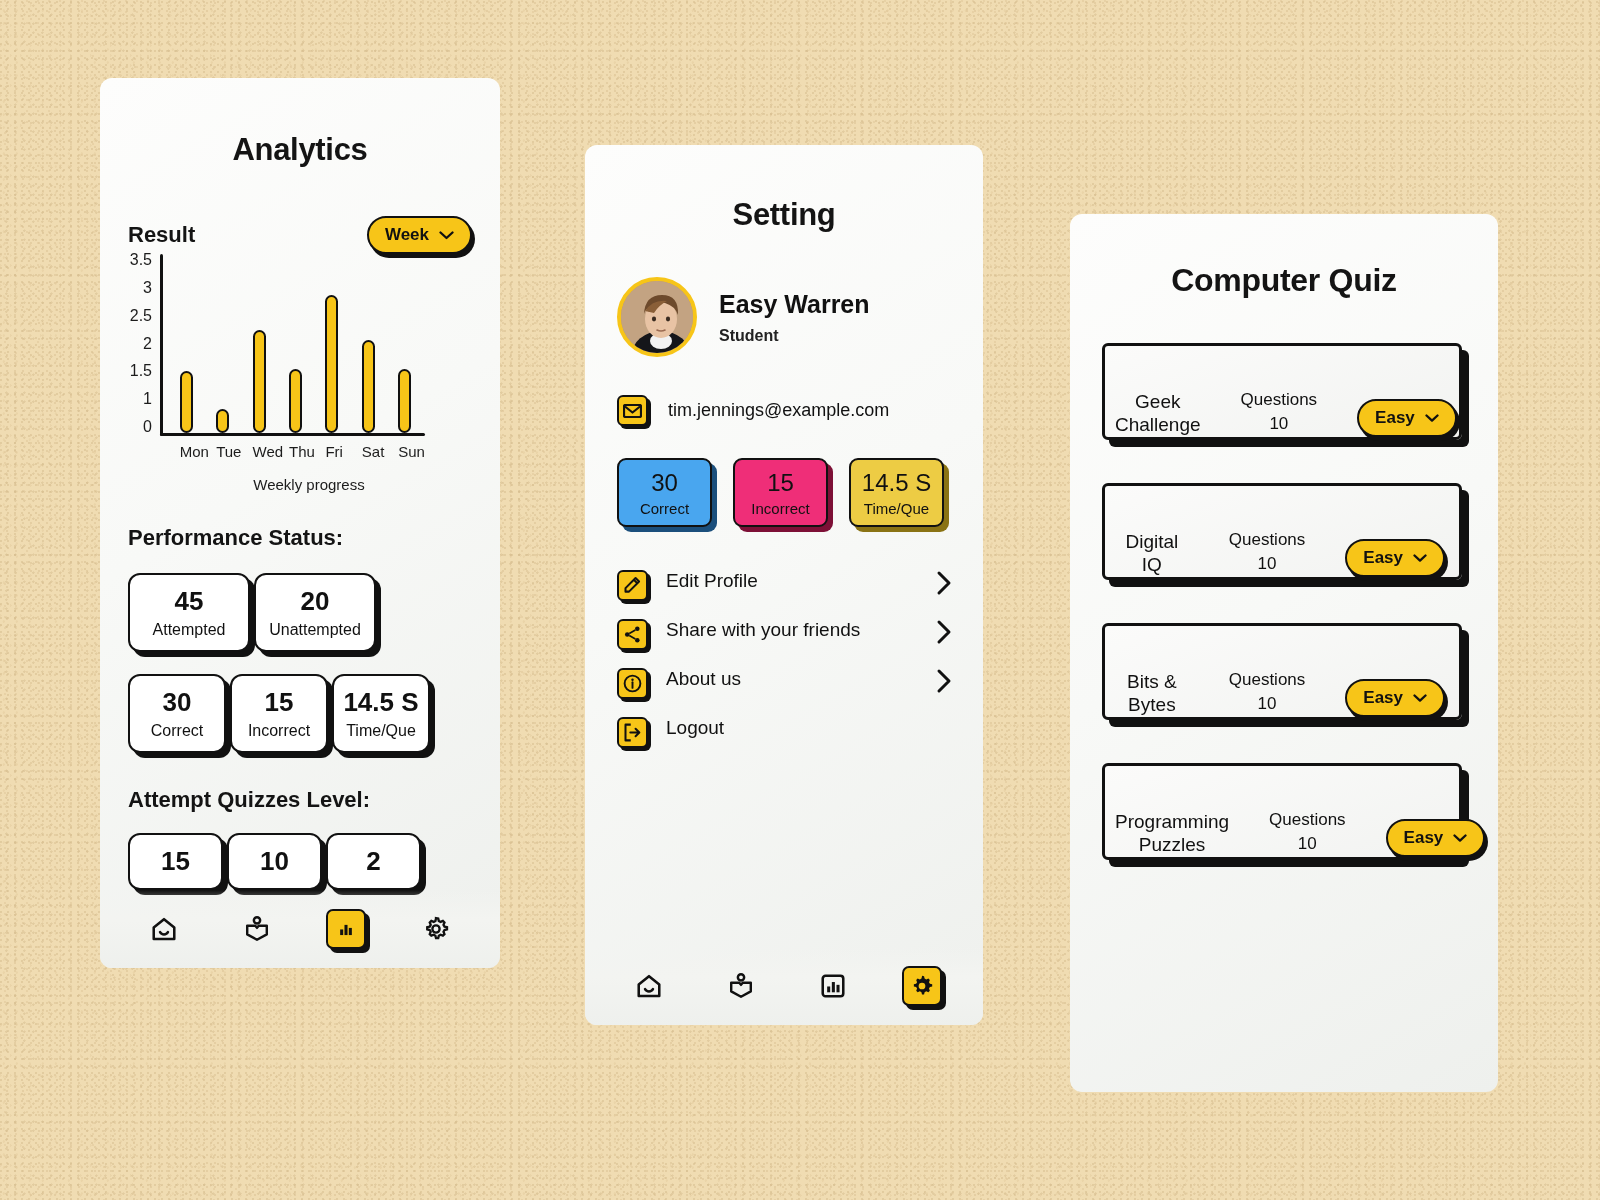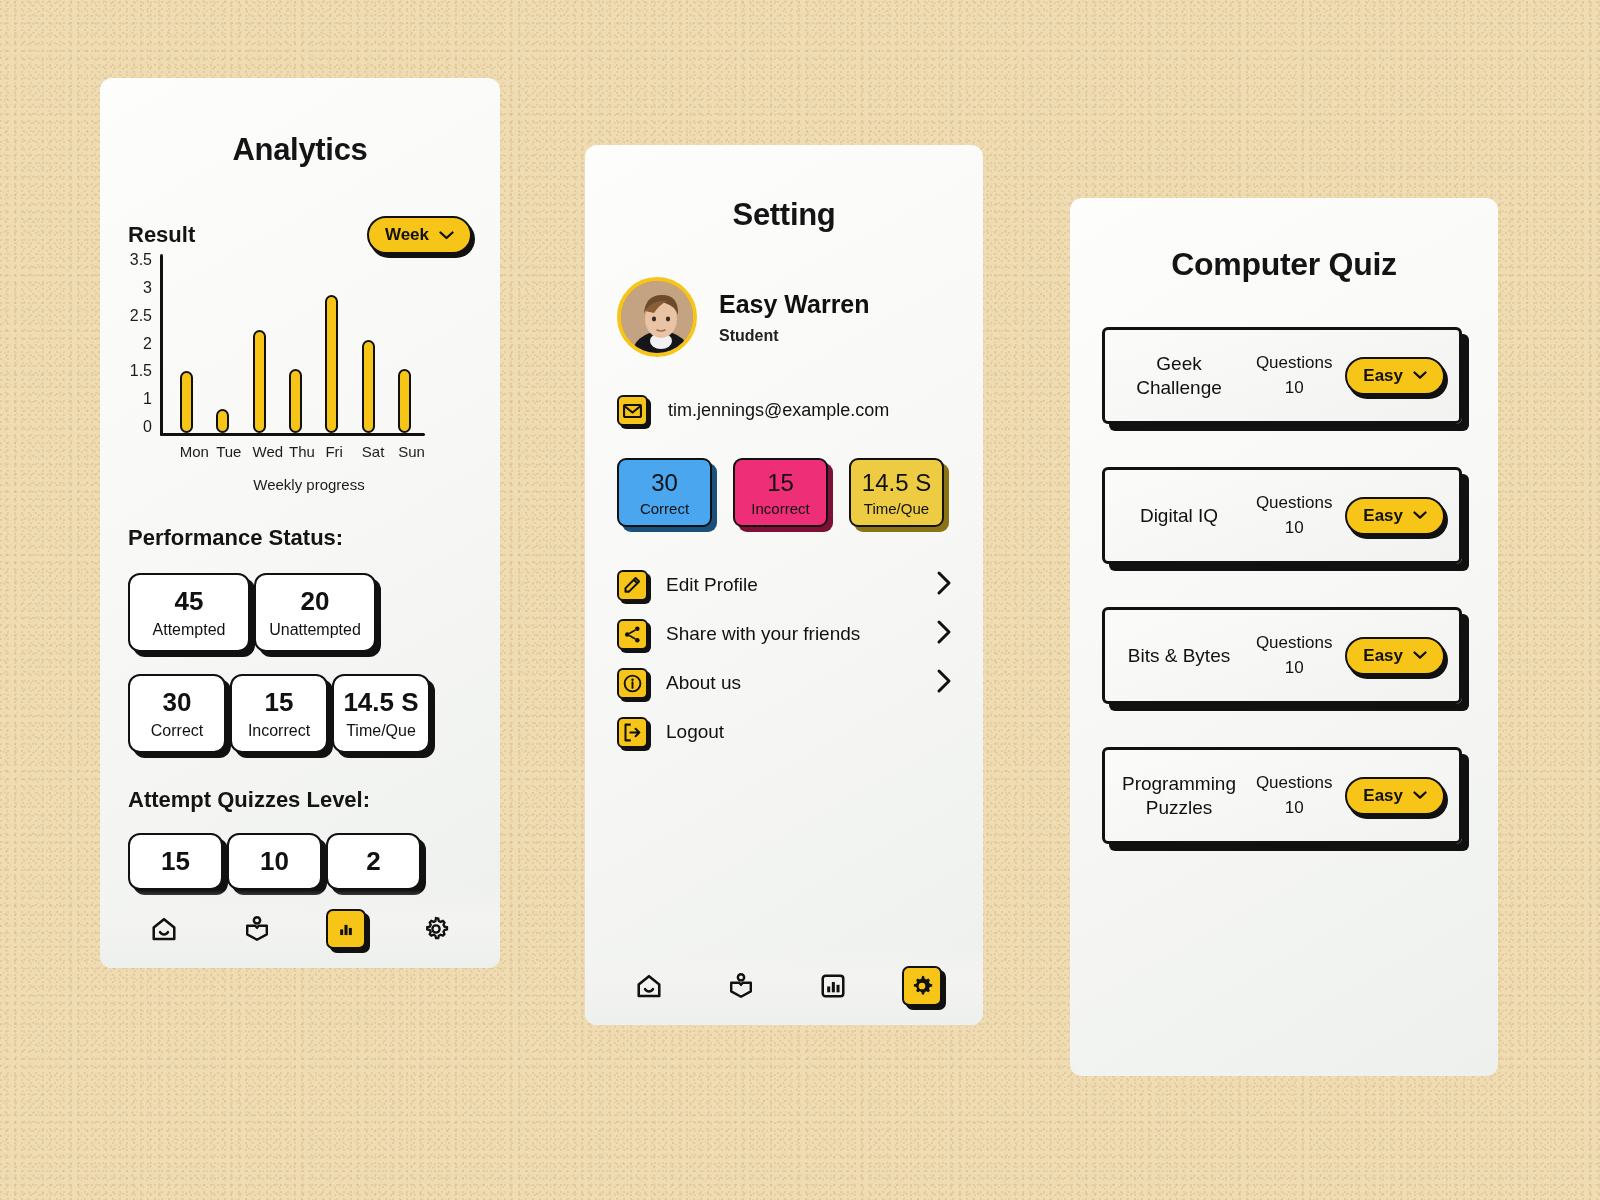--- a/index.html
+++ b/index.html
@@ -30,21 +30,21 @@
   .phone {
     position: absolute;
     background: linear-gradient(150deg,#fdfdfc 0%,#f8f9f7 45%,#eef0ed 100%);
     border-radius: 12px;
     overflow: hidden;
   }
 
   
   #phone-analytics { left: 100px; top: 78px; width: 400px; height: 890px; }
   #phone-setting   { left: 585px; top: 145px; width: 398px; height: 880px; }
-  #phone-quiz      { left: 1070px; top: 198px; width: 428px; height: 878px; }
+  #phone-quiz      { left: 1070px; top: 214px; width: 428px; height: 878px; }
 
   .screen-title {
     text-align: center;
     font-size: 31px; font-weight: 700; color: #141414;
     letter-spacing: -.3px;
   }
 
   .section-label { font-size: 22px; font-weight: 700; color: #141414; }
 
   
@@ -98,39 +98,39 @@
   
   .cstat {
     border: 2.5px solid #111; border-radius: 9px;
     padding: 9px 0 8px; text-align:center; width: 95px;
   }
   .cstat .n { font-size: 24px; font-weight:500; color:#111; line-height:1.2; }
   .cstat .l { font-size: 15px; color:#111; margin-top:2px; }
 
   
   .menu-row {
-    display:flex; align-items:center; gap: 18px;
+    display:flex; gap: 18px;
     padding: 9px 0;
   }
   .mini-icon {
     width: 31px; height: 31px; flex: 0 0 31px;
     background:#f7c518; border:2.5px solid #111; border-radius:6px;
     box-shadow: 3px 3px 0 #111;
     display:flex; align-items:center; justify-content:center;
   }
   .menu-label { font-size: 19px; color:#111; flex:1; }
   .chev-r { flex:0 0 auto; }
 
   
   .quiz-card {
-    display:flex; align-items:center;
+    display:flex; align-items:flex-end;
     background: linear-gradient(160deg,#fbfbfa,#f2f3f1);
     border: 3px solid #111; border-radius: 6px;
     box-shadow: 7px 7px 0 #111;
-    height: 97px; padding: 0 14px 0 10px;
+    height: 97px; padding: 0 14px 0 10px; gap: 40px;
   }
   .quiz-name {
     width: 128px; text-align:center;
     font-size: 19px; color:#111; line-height: 1.25;
   }
   .quiz-q { flex:1; text-align:center; font-size: 17px; color:#111; line-height:1.45; }
 
   
   .nav {
     position:absolute; left:0; right:0; bottom: 0;

